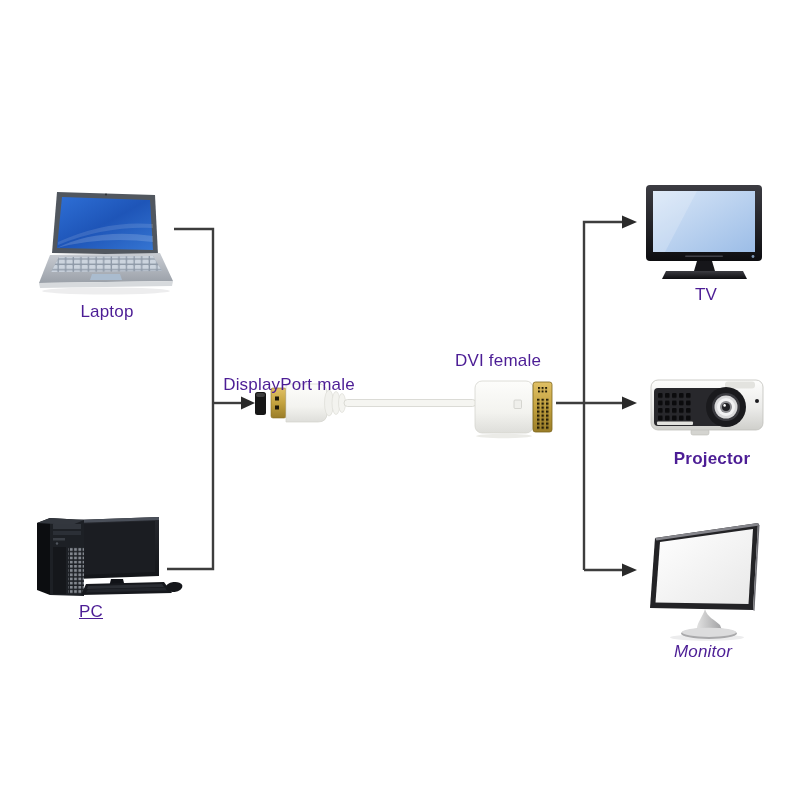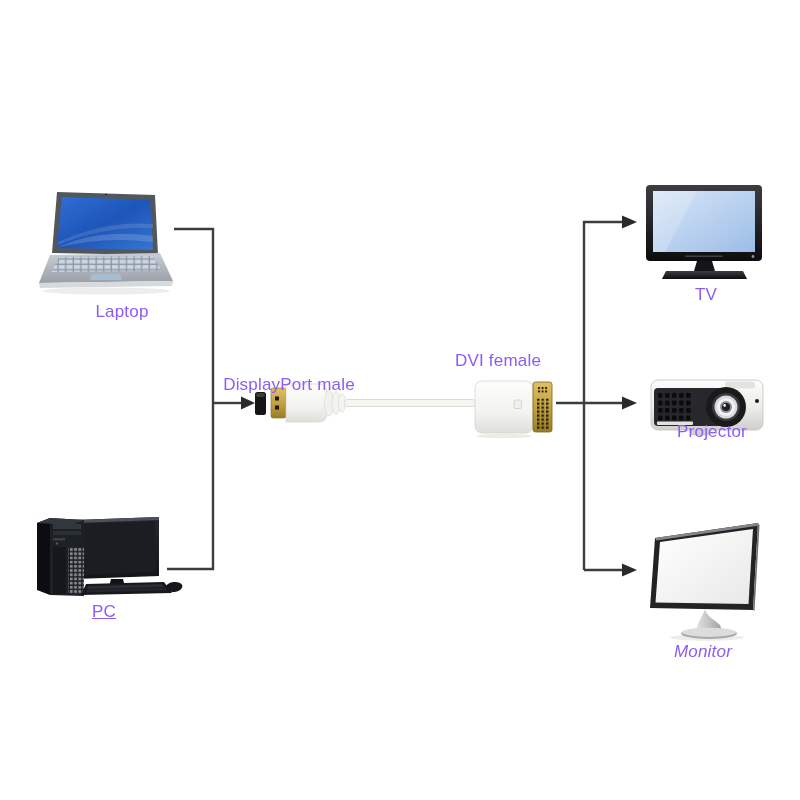--- a/index.html
+++ b/index.html
@@ -7,21 +7,21 @@
     position:relative;width:800px;height:800px;background:#ffffff;overflow:hidden;
     font-family:"Liberation Sans", sans-serif;
   }
   .connectors{position:absolute;left:0;top:0;width:800px;height:800px;}
   .cline{fill:none;stroke:#3d3d3d;stroke-width:2.4;}
   .ahead{fill:#2a2a2a;stroke:none;}
   .device{position:absolute;margin:0;padding:0;}
   .device svg{display:block;width:100%;height:100%;}
   .dlabel{
     position:absolute;transform:translateX(-50%);
-    font-size:17px;letter-spacing:0.2px;color:#8b5cf6;line-height:1.05;white-space:nowrap;
+    font-size:17px;letter-spacing:0.2px;color:#4c1d95;line-height:1.05;white-space:nowrap;
   }
 </style>
 </head>
 <body>
 
 <div class="canvas">
 
   <svg class="connectors" viewBox="0 0 800 800" aria-hidden="true">
     <path class="cline" d="M174,229 L213,229 L213,569 L167,569"></path>
     <path class="cline" d="M213,403 L242,403"></path>
@@ -56,21 +56,21 @@
       <path d="M21,64 Q60,44 117,52 L117,58 Q65,52 21,64 Z" fill="#ffffff" opacity="0.16"></path>
       <path d="M22,58 Q70,36 117,40 L117,44 Q68,42 22,61 Z" fill="#ffffff" opacity="0.12"></path>
       <circle cx="70" cy="10.5" r="1" fill="#2a2e33"></circle>
       <polygon points="14,71 124,69 137,97 3,99" fill="url(#lbase)"></polygon>
       <polygon points="23,73 117,72 126,87 15,88" fill="#8f9aa8"></polygon>
       <polygon points="23,73 117,72 126,87 15,88" fill="url(#lkeys)"></polygon>
       <polygon points="56,90 84,90 86,96 54,96" fill="#aabccf"></polygon>
       <polygon points="3,99 137,97 136,102 4,104" fill="#d7dadd"></polygon>
     </svg>
   </figure>
-  <div class="dlabel" style="left:122px;top:303px;">Laptop</div>
+  <div class="dlabel" style="left:107px;top:303px;">Laptop</div>
 
   <figure class="device" style="left:28px;top:502px;width:164px;height:100px;">
     <svg viewBox="0 0 164 100">
       <defs>
         <pattern id="pgrid" width="4.2" height="4.2" patternUnits="userSpaceOnUse">
           <rect width="2.7" height="2.7" fill="#8e939b"></rect>
         </pattern>
         <linearGradient id="pmon" x1="0" y1="0" x2="0" y2="1">
           <stop offset="0" stop-color="#26282e"></stop>
             <stop offset="1" stop-color="#131519"></stop>
@@ -89,21 +89,21 @@
       <rect x="25" y="36" width="12" height="2.5" fill="#3a3e45"></rect>
       <rect x="25" y="45" width="13" height="47" fill="#15171b"></rect>
       <rect x="40" y="45" width="16" height="47" fill="url(#pgrid)" opacity="0.9"></rect>
       <circle cx="29" cy="41.5" r="1.2" fill="#50555d"></circle>
       <polygon points="58,82 136,80 144,91 53,93" fill="#16181d"></polygon>
       <polygon points="60,84 134,82 136,85 59,87" fill="#2a2d33"></polygon>
       <polygon points="60,87.5 138,85.5 140,88.5 58,90.5" fill="#22252b"></polygon>
       <ellipse cx="146" cy="85" rx="8.5" ry="5" fill="#15171b" transform="rotate(-8 146 85)"></ellipse>
     </svg>
   </figure>
-  <div class="dlabel" style="left:104px;top:603px;text-decoration:underline;">PC</div>
+  <div class="dlabel" style="left:91px;top:603px;text-decoration:underline;">PC</div>
 
   <figure class="device" style="left:253px;top:373px;width:310px;height:70px;">
     <svg viewBox="0 0 310 70">
       <defs>
         <linearGradient id="gold" x1="0" y1="0" x2="0" y2="1">
           <stop offset="0" stop-color="#e0c065"></stop>
             <stop offset="0.5" stop-color="#c3a23f"></stop>
             <stop offset="1" stop-color="#9a7d28"></stop>
         </linearGradient>
         <linearGradient id="wbody" x1="0" y1="0" x2="0" y2="1">
@@ -183,21 +183,21 @@
       <circle cx="89" cy="35" r="20" fill="#1a1a1d"></circle>
       <circle cx="89" cy="35" r="14" fill="#3a3a3f"></circle>
       <circle cx="89" cy="35" r="11.5" fill="#d9d9da"></circle>
       <circle cx="89" cy="35" r="9" fill="#f2f2f3"></circle>
       <circle cx="89" cy="35" r="6" fill="#8c8c90"></circle>
       <circle cx="89" cy="35" r="4" fill="#1f1f23"></circle>
       <circle cx="87.6" cy="33.4" r="1.3" fill="#ffffff"></circle>
       <circle cx="120" cy="29" r="2" fill="#1b1b1e"></circle>
     </svg>
   </figure>
-  <div class="dlabel" style="left:712px;top:423px;">Projector</div>
+  <div class="dlabel" style="left:712px;top:450px;font-weight:bold;">Projector</div>
 
   <figure class="device" style="left:643px;top:514px;width:126px;height:128px;">
     <svg viewBox="0 0 126 128">
       <defs>
         <linearGradient id="mscr" x1="0" y1="0" x2="1" y2="1">
           <stop offset="0" stop-color="#ffffff"></stop>
             <stop offset="1" stop-color="#e8e8e8"></stop>
         </linearGradient>
         <linearGradient id="mstand" x1="0" y1="0" x2="1" y2="0">
           <stop offset="0" stop-color="#e2e2e2"></stop>

